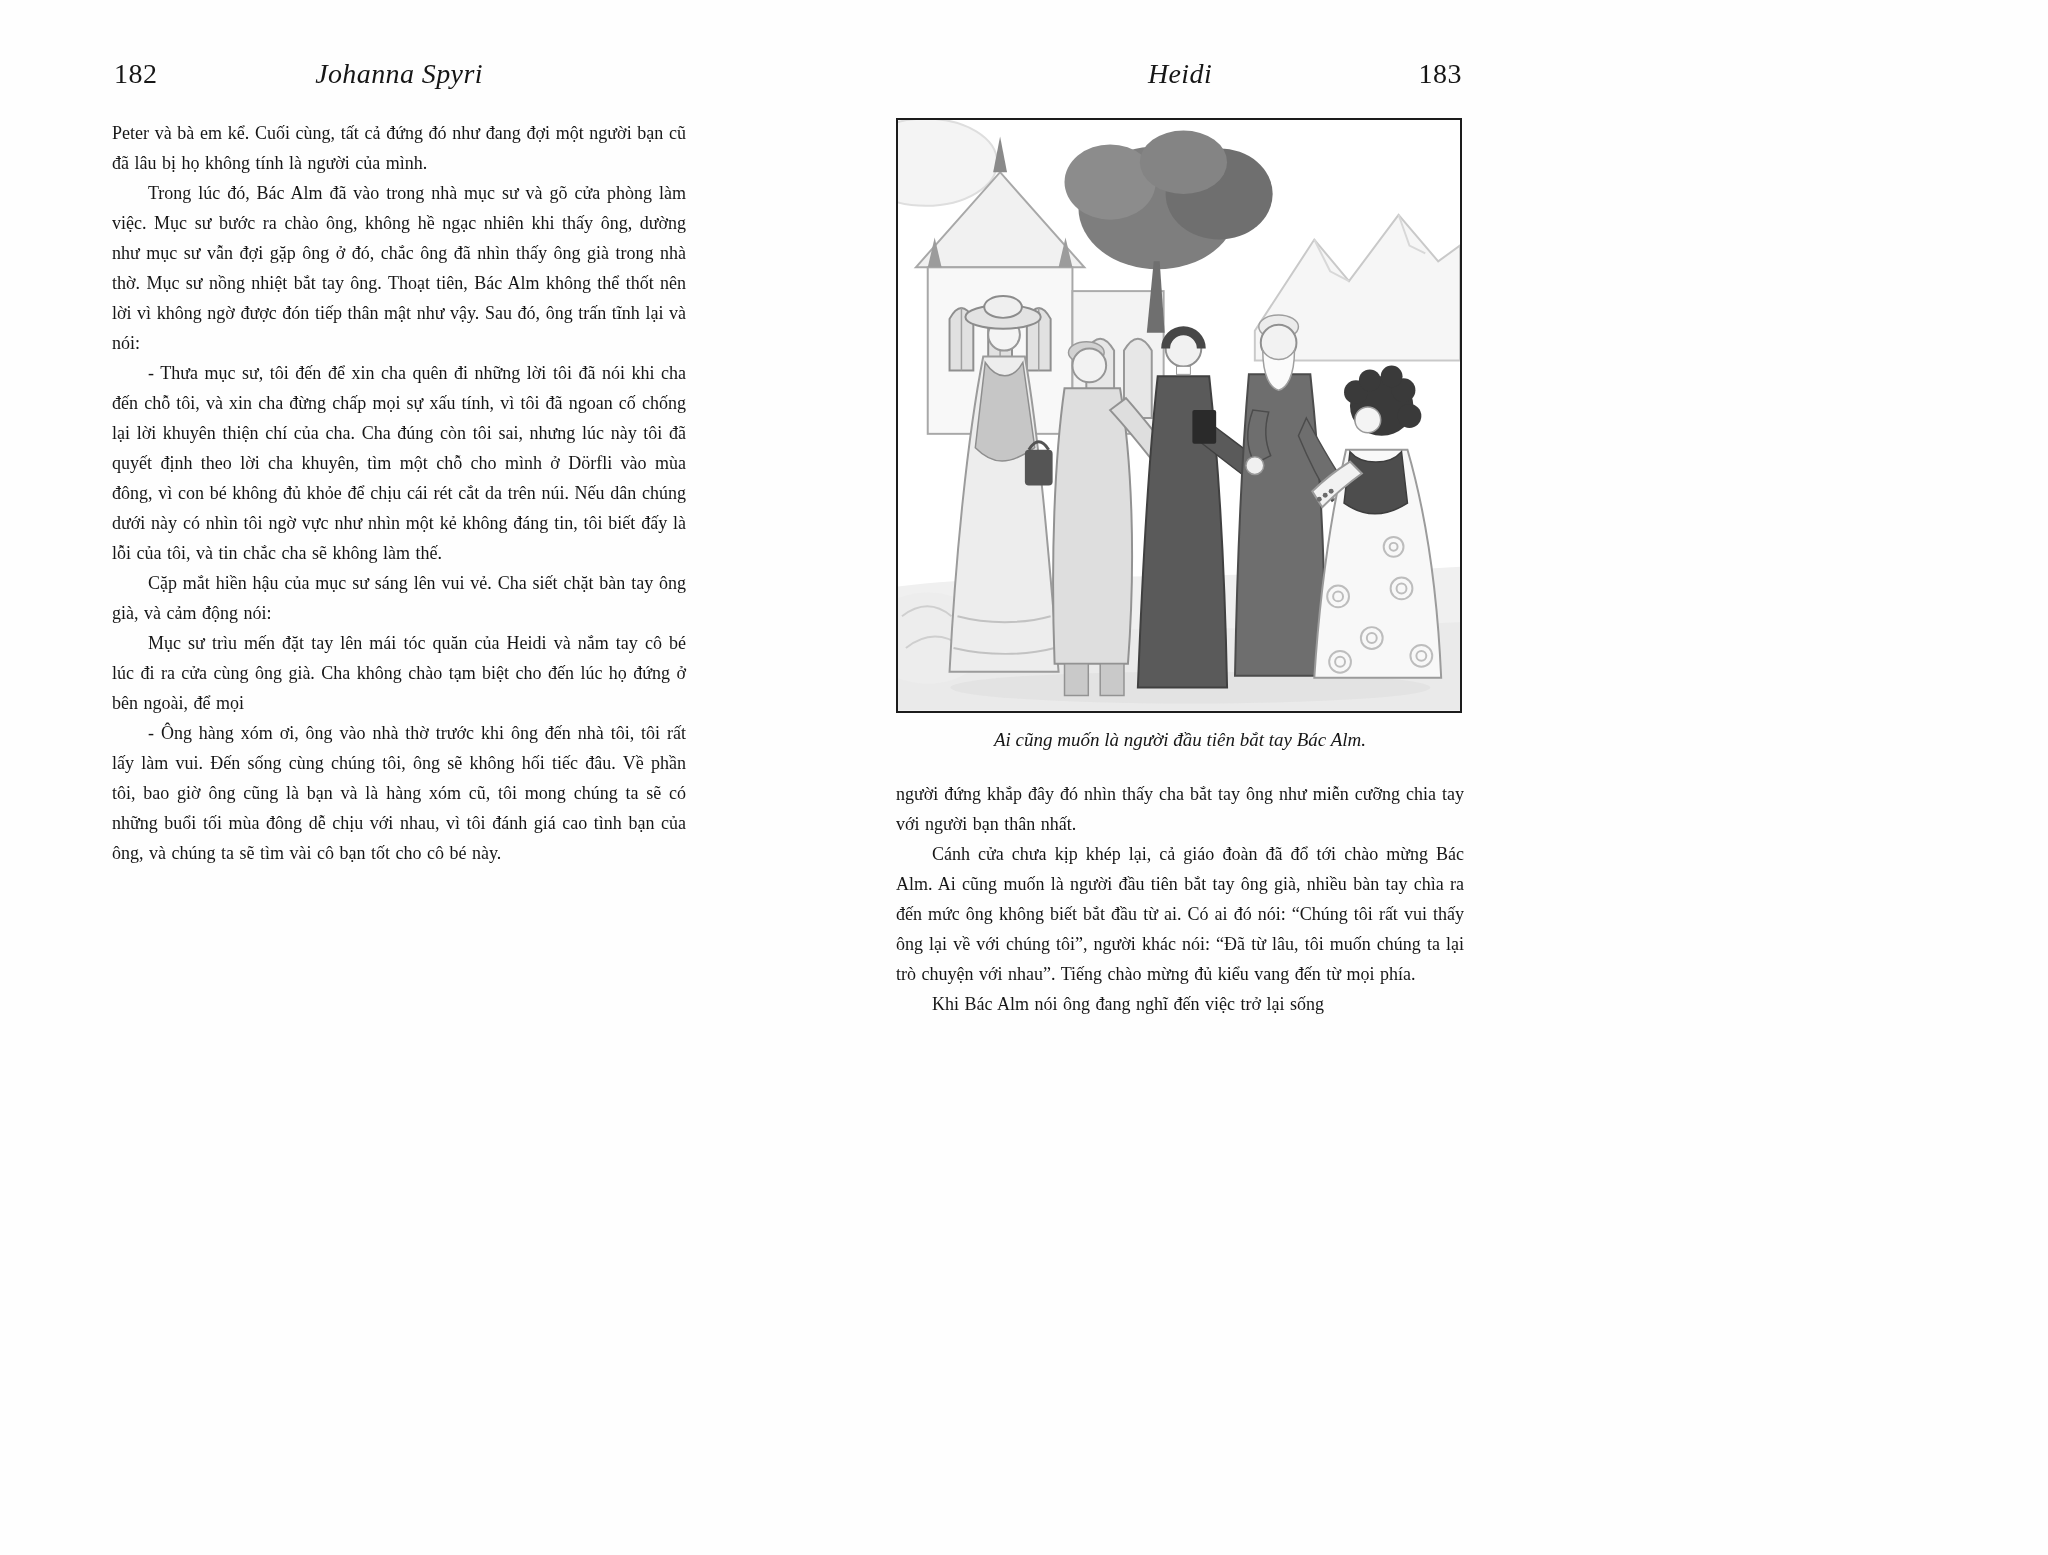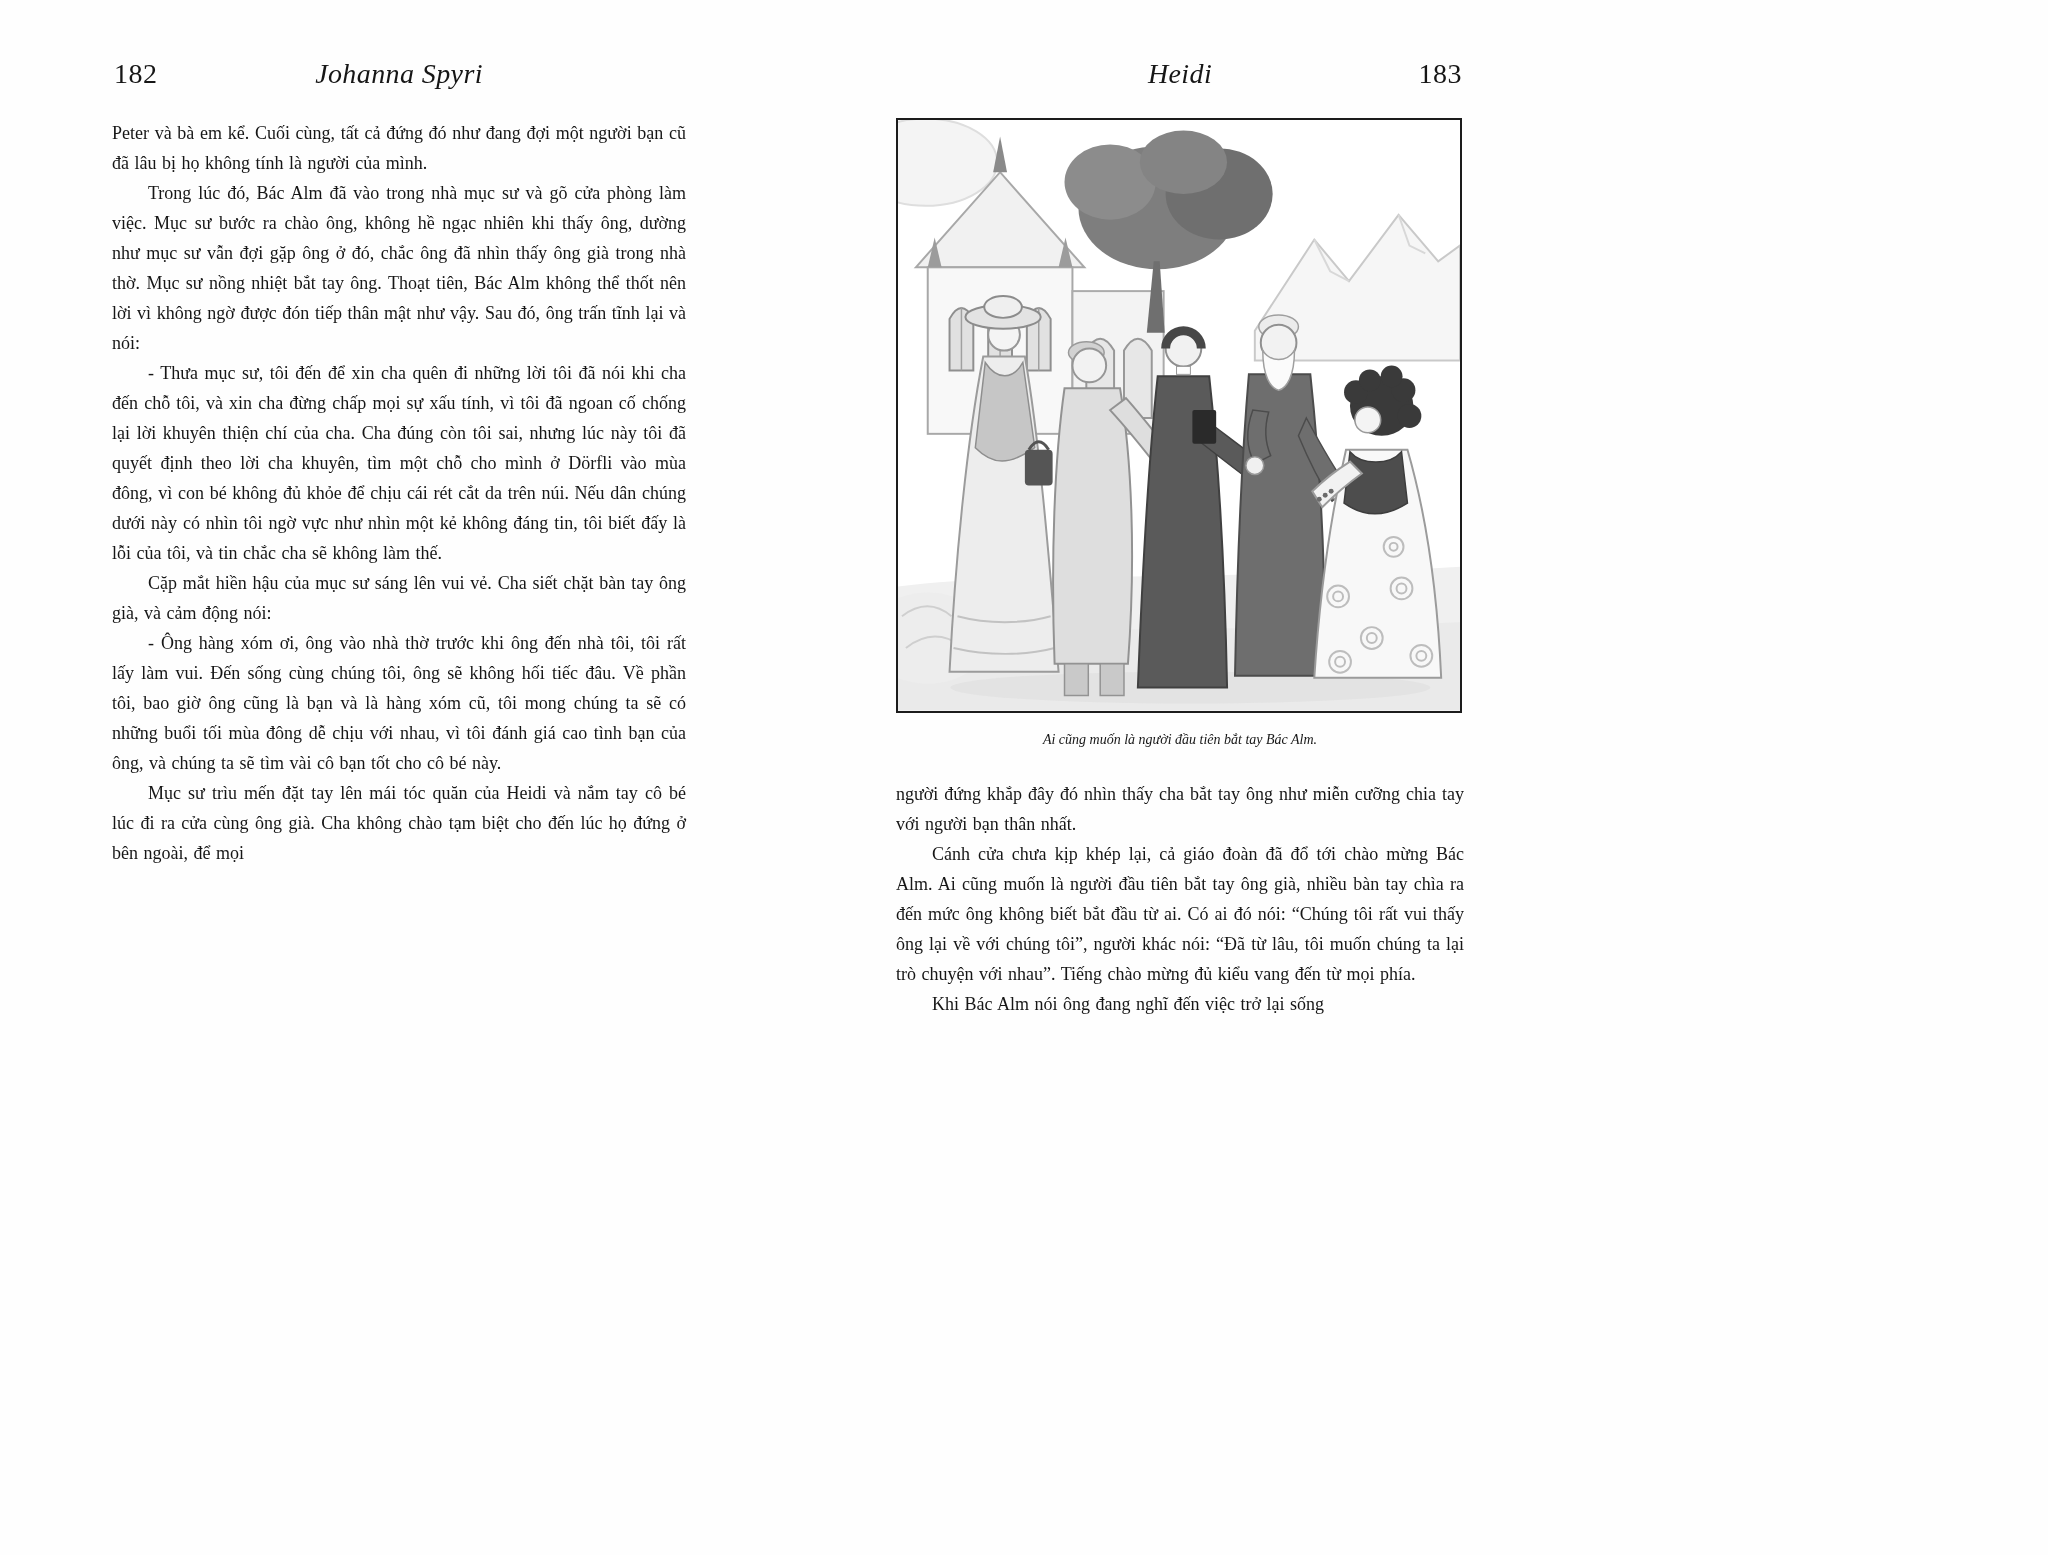--- a/index.html
+++ b/index.html
@@ -32,41 +32,41 @@
   .illustration-frame {
     width: 566px; height: 595px;
     border: 2px solid #1c1c1c;
     background: #ffffff;
     margin-bottom: 14px;
   }
   .illustration-frame svg { display: block; width: 100%; height: 100%; }
 
   .illustration-caption {
     text-align: center; font-style: italic;
-    font-size: 14px; line-height: 26px;
+    font-size: 19px; line-height: 26px;
     margin-bottom: 26px;
   }
 </style>
 </head>
 <body>
 
 <div class="spread">
 
   <div class="page page-left">
     <div class="page-header">
       <span class="page-num">182</span>
       <span class="running-head">Johanna Spyri</span>
     </div>
     <div class="body-text">
       <p class="no-indent">Peter và bà em kể. Cuối cùng, tất cả đứng đó như đang đợi một người bạn cũ đã lâu bị họ không tính là người của mình.</p>
       <p>Trong lúc đó, Bác Alm đã vào trong nhà mục sư và gõ cửa phòng làm việc. Mục sư bước ra chào ông, không hề ngạc nhiên khi thấy ông, dường như mục sư vẫn đợi gặp ông ở đó, chắc ông đã nhìn thấy ông già trong nhà thờ. Mục sư nồng nhiệt bắt tay ông. Thoạt tiên, Bác Alm không thể thốt nên lời vì không ngờ được đón tiếp thân mật như vậy. Sau đó, ông trấn tĩnh lại và nói:</p>
       <p>- Thưa mục sư, tôi đến để xin cha quên đi những lời tôi đã nói khi cha đến chỗ tôi, và xin cha đừng chấp mọi sự xấu tính, vì tôi đã ngoan cố chống lại lời khuyên thiện chí của cha. Cha đúng còn tôi sai, nhưng lúc này tôi đã quyết định theo lời cha khuyên, tìm một chỗ cho mình ở Dörfli vào mùa đông, vì con bé không đủ khỏe để chịu cái rét cắt da trên núi. Nếu dân chúng dưới này có nhìn tôi ngờ vực như nhìn một kẻ không đáng tin, tôi biết đấy là lỗi của tôi, và tin chắc cha sẽ không làm thế.</p>
       <p>Cặp mắt hiền hậu của mục sư sáng lên vui vẻ. Cha siết chặt bàn tay ông già, và cảm động nói:</p>
+      <p>Mục sư trìu mến đặt tay lên mái tóc quăn của Heidi và nắm tay cô bé lúc đi ra cửa cùng ông già. Cha không chào tạm biệt cho đến lúc họ đứng ở bên ngoài, để mọi</p>
       <p>- Ông hàng xóm ơi, ông vào nhà thờ trước khi ông đến nhà tôi, tôi rất lấy làm vui. Đến sống cùng chúng tôi, ông sẽ không hối tiếc đâu. Về phần tôi, bao giờ ông cũng là bạn và là hàng xóm cũ, tôi mong chúng ta sẽ có những buổi tối mùa đông dễ chịu với nhau, vì tôi đánh giá cao tình bạn của ông, và chúng ta sẽ tìm vài cô bạn tốt cho cô bé này.</p>
-      <p>Mục sư trìu mến đặt tay lên mái tóc quăn của Heidi và nắm tay cô bé lúc đi ra cửa cùng ông già. Cha không chào tạm biệt cho đến lúc họ đứng ở bên ngoài, để mọi</p>
     </div>
   </div>
 
   <div class="page page-right">
     <div class="page-header">
       <span class="running-head">Heidi</span>
       <span class="page-num">183</span>
     </div>
 
     <div class="illustration-frame">

